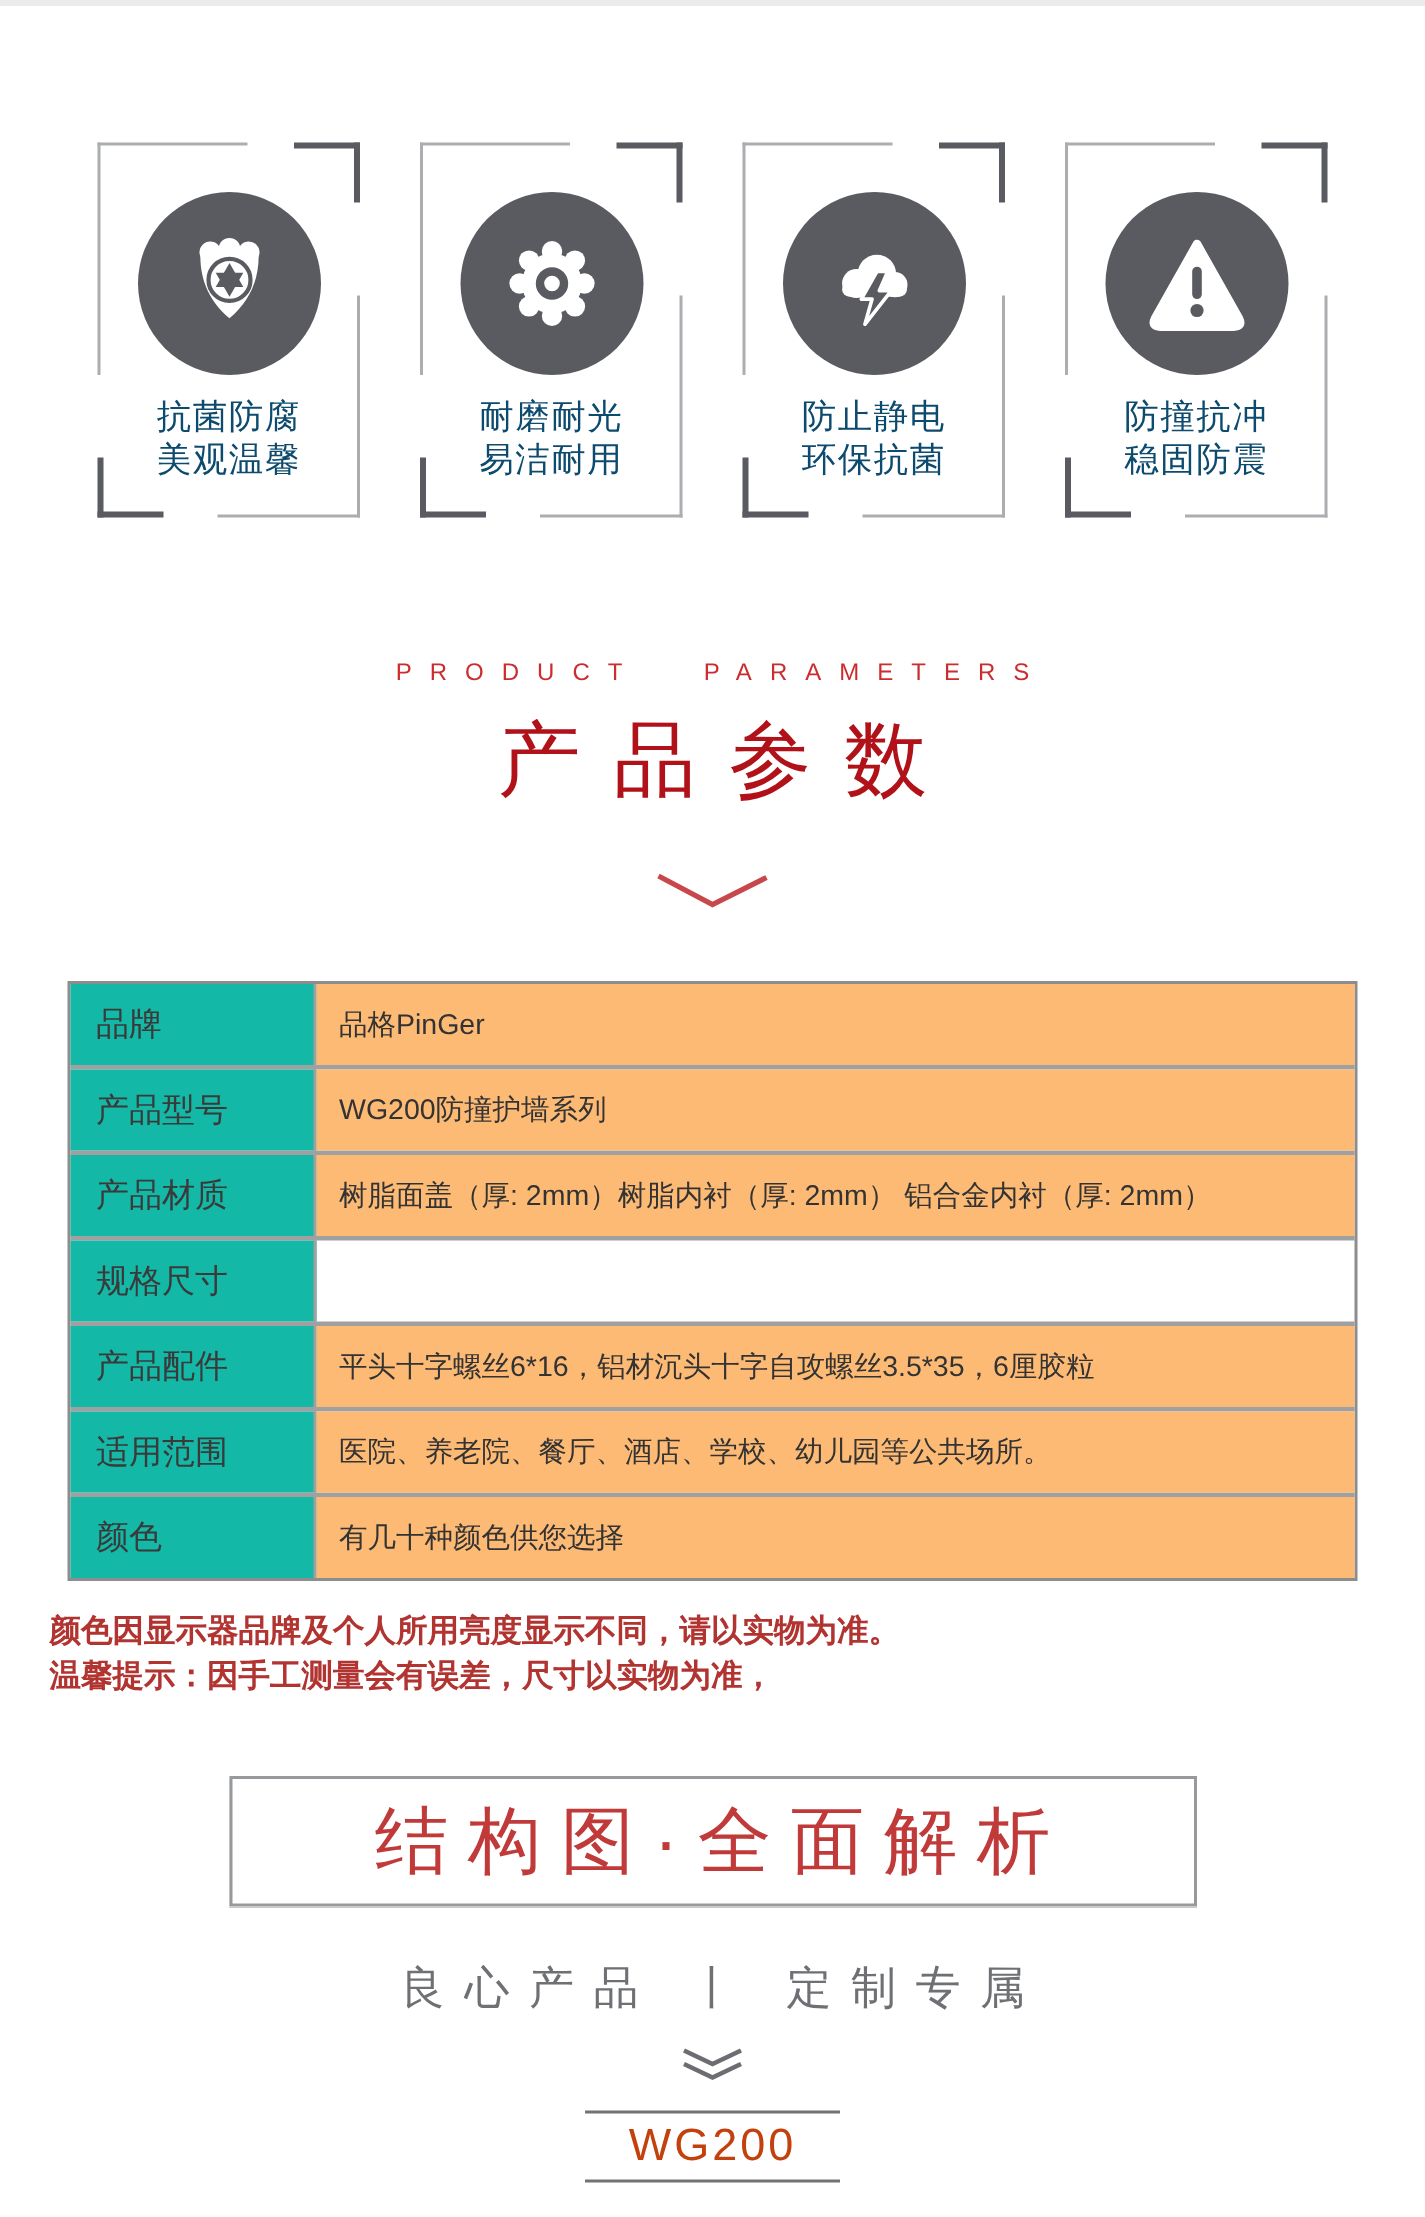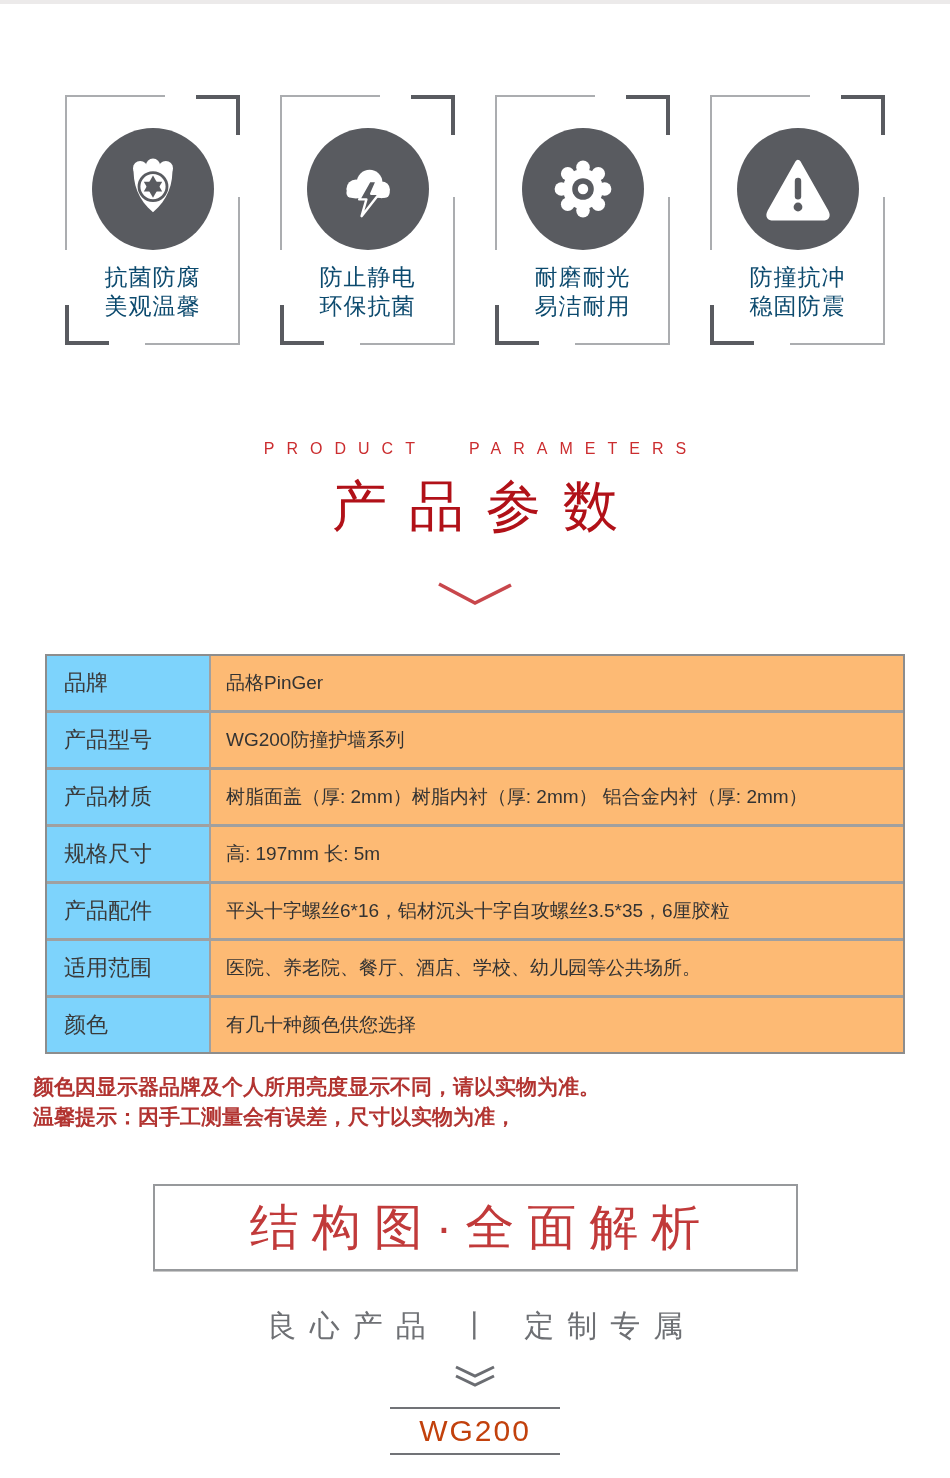--- a/index.html
+++ b/index.html
@@ -24,21 +24,21 @@
   
   .params-header{margin-top:96px;text-align:center;}
   .eyebrow{font-size:16px;line-height:16px;color:#cb2d2f;letter-spacing:12px;word-spacing:26px;padding-left:12px;}
   .big-title{margin-top:14px;font-size:55px;line-height:70px;color:#b11118;letter-spacing:22px;padding-left:22px;}
   .chevron-down{display:block;margin:40px auto 0;}
 
   
   .spec-table{margin:47px 45px 0 45px;border:2px solid #8d8d8d;}
   .spec-row{display:flex;height:54px;}
   .spec-row + .spec-row{border-top:3px solid #a0a0a0;}
-  .spec-label{width:145px;flex:0 0 145px;background:#7dd3fc;border-right:2px solid #a0a0a0;display:flex;align-items:center;padding-left:17px;font-size:22px;color:#3a3a3a;}
+  .spec-label{width:145px;flex:0 0 145px;background:#14b8a6;border-right:2px solid #a0a0a0;display:flex;align-items:center;padding-left:17px;font-size:22px;color:#3a3a3a;}
   .spec-value{flex:1;background:#fdba74;display:flex;align-items:center;padding-left:15px;font-size:19px;color:#333;white-space:nowrap;}
 
   
   .notice{margin:18px 0 0 33px;font-family:"Liberation Serif","DejaVu Serif",serif;font-weight:bold;font-size:21px;line-height:30px;color:#b23431;}
 
   
   .structure-banner{box-sizing:border-box;width:645px;height:87px;margin:52px auto 0;border:2px solid #97999c;box-shadow:0 1px 0 #c8c8c8;display:flex;align-items:center;justify-content:center;}
   .structure-banner .banner-title{font-size:49px;color:#c13a3a;letter-spacing:13px;padding-left:13px;}
 
   
@@ -70,44 +70,20 @@
             <path d="M26 20 Q50 29 74 20 C76 44 68 64 50 79 C32 64 24 44 26 20 Z"></path>
           </g>
           <circle cx="50" cy="47" r="17.5" fill="none" stroke="#595b60" stroke-width="3.5"></circle>
           <polygon points="50,33 61.5,53 38.5,53" fill="#595b60"></polygon>
           <polygon points="50,61 38.5,41 61.5,41" fill="#595b60"></polygon>
         </svg>
       </div>
       <div class="feature-caption">
         <div>抗菌防腐</div>
         <div>美观温馨</div>
-      </div>
-    </div>
-
-    <div class="feature-card">
-      <div class="fl fl-top"></div>
-      <div class="fl fl-left"></div>
-      <div class="fl fl-right"></div>
-      <div class="fl fl-bottom"></div>
-      <div class="fc-tr"></div>
-      <div class="fc-bl"></div>
-      <div class="feature-circle">
-        <svg viewBox="0 0 100 100">
-          <g fill="#fff">
-            <circle cx="35" cy="50" r="12"></circle>
-              <circle cx="52" cy="42" r="16"></circle>
-              <circle cx="67" cy="51" r="10.5"></circle>
-            <rect x="23" y="49" width="54" height="12" rx="6"></rect>
-          </g>
-          <path d="M52 40 L39 63 H48 L42 84 L64 56 H54 L61 40 Z" fill="#595b60" stroke="#fff" stroke-width="3" stroke-linejoin="round"></path>
-        </svg>
-      </div>
-      <div class="feature-caption">
-        <div>防止静电</div>
-        <div>环保抗菌</div>
       </div>
     </div>
 
     <div class="feature-card">
       <div class="fl fl-top"></div>
       <div class="fl fl-left"></div>
       <div class="fl fl-right"></div>
       <div class="fl fl-bottom"></div>
       <div class="fc-tr"></div>
       <div class="fc-bl"></div>
@@ -136,20 +112,44 @@
 
     <div class="feature-card">
       <div class="fl fl-top"></div>
       <div class="fl fl-left"></div>
       <div class="fl fl-right"></div>
       <div class="fl fl-bottom"></div>
       <div class="fc-tr"></div>
       <div class="fc-bl"></div>
       <div class="feature-circle">
         <svg viewBox="0 0 100 100">
+          <g fill="#fff">
+            <circle cx="35" cy="50" r="12"></circle>
+              <circle cx="52" cy="42" r="16"></circle>
+              <circle cx="67" cy="51" r="10.5"></circle>
+            <rect x="23" y="49" width="54" height="12" rx="6"></rect>
+          </g>
+          <path d="M52 40 L39 63 H48 L42 84 L64 56 H54 L61 40 Z" fill="#595b60" stroke="#fff" stroke-width="3" stroke-linejoin="round"></path>
+        </svg>
+      </div>
+      <div class="feature-caption">
+        <div>防止静电</div>
+        <div>环保抗菌</div>
+      </div>
+    </div>
+
+    <div class="feature-card">
+      <div class="fl fl-top"></div>
+      <div class="fl fl-left"></div>
+      <div class="fl fl-right"></div>
+      <div class="fl fl-bottom"></div>
+      <div class="fc-tr"></div>
+      <div class="fc-bl"></div>
+      <div class="feature-circle">
+        <svg viewBox="0 0 100 100">
           <path d="M50 17 L85 79 Q88.5 86 80.5 86 H19.5 Q11.5 86 15 79 Z" fill="#fff" stroke="#fff" stroke-width="7" stroke-linejoin="round"></path>
           <rect x="46" y="36" width="8" height="27" rx="4" fill="#595b60"></rect>
           <circle cx="50" cy="72.5" r="5.5" fill="#595b60"></circle>
         </svg>
       </div>
       <div class="feature-caption">
         <div>防撞抗冲</div>
         <div>稳固防震</div>
       </div>
     </div>
@@ -171,21 +171,20 @@
     <div class="spec-row">
       <div class="spec-label">产品型号</div>
       <div class="spec-value">WG200防撞护墙系列</div>
     </div>
     <div class="spec-row">
       <div class="spec-label">产品材质</div>
       <div class="spec-value">树脂面盖（厚: 2mm）树脂内衬（厚: 2mm）  铝合金内衬（厚: 2mm）</div>
     </div>
     <div class="spec-row">
       <div class="spec-label">规格尺寸</div>
-      <div class="spec-value">高: 197mm  长: 5m</div>
     </div>
     <div class="spec-row">
       <div class="spec-label">产品配件</div>
       <div class="spec-value">平头十字螺丝6*16，铝材沉头十字自攻螺丝3.5*35，6厘胶粒</div>
     </div>
     <div class="spec-row">
       <div class="spec-label">适用范围</div>
       <div class="spec-value">医院、养老院、餐厅、酒店、学校、幼儿园等公共场所。</div>
     </div>
     <div class="spec-row">

